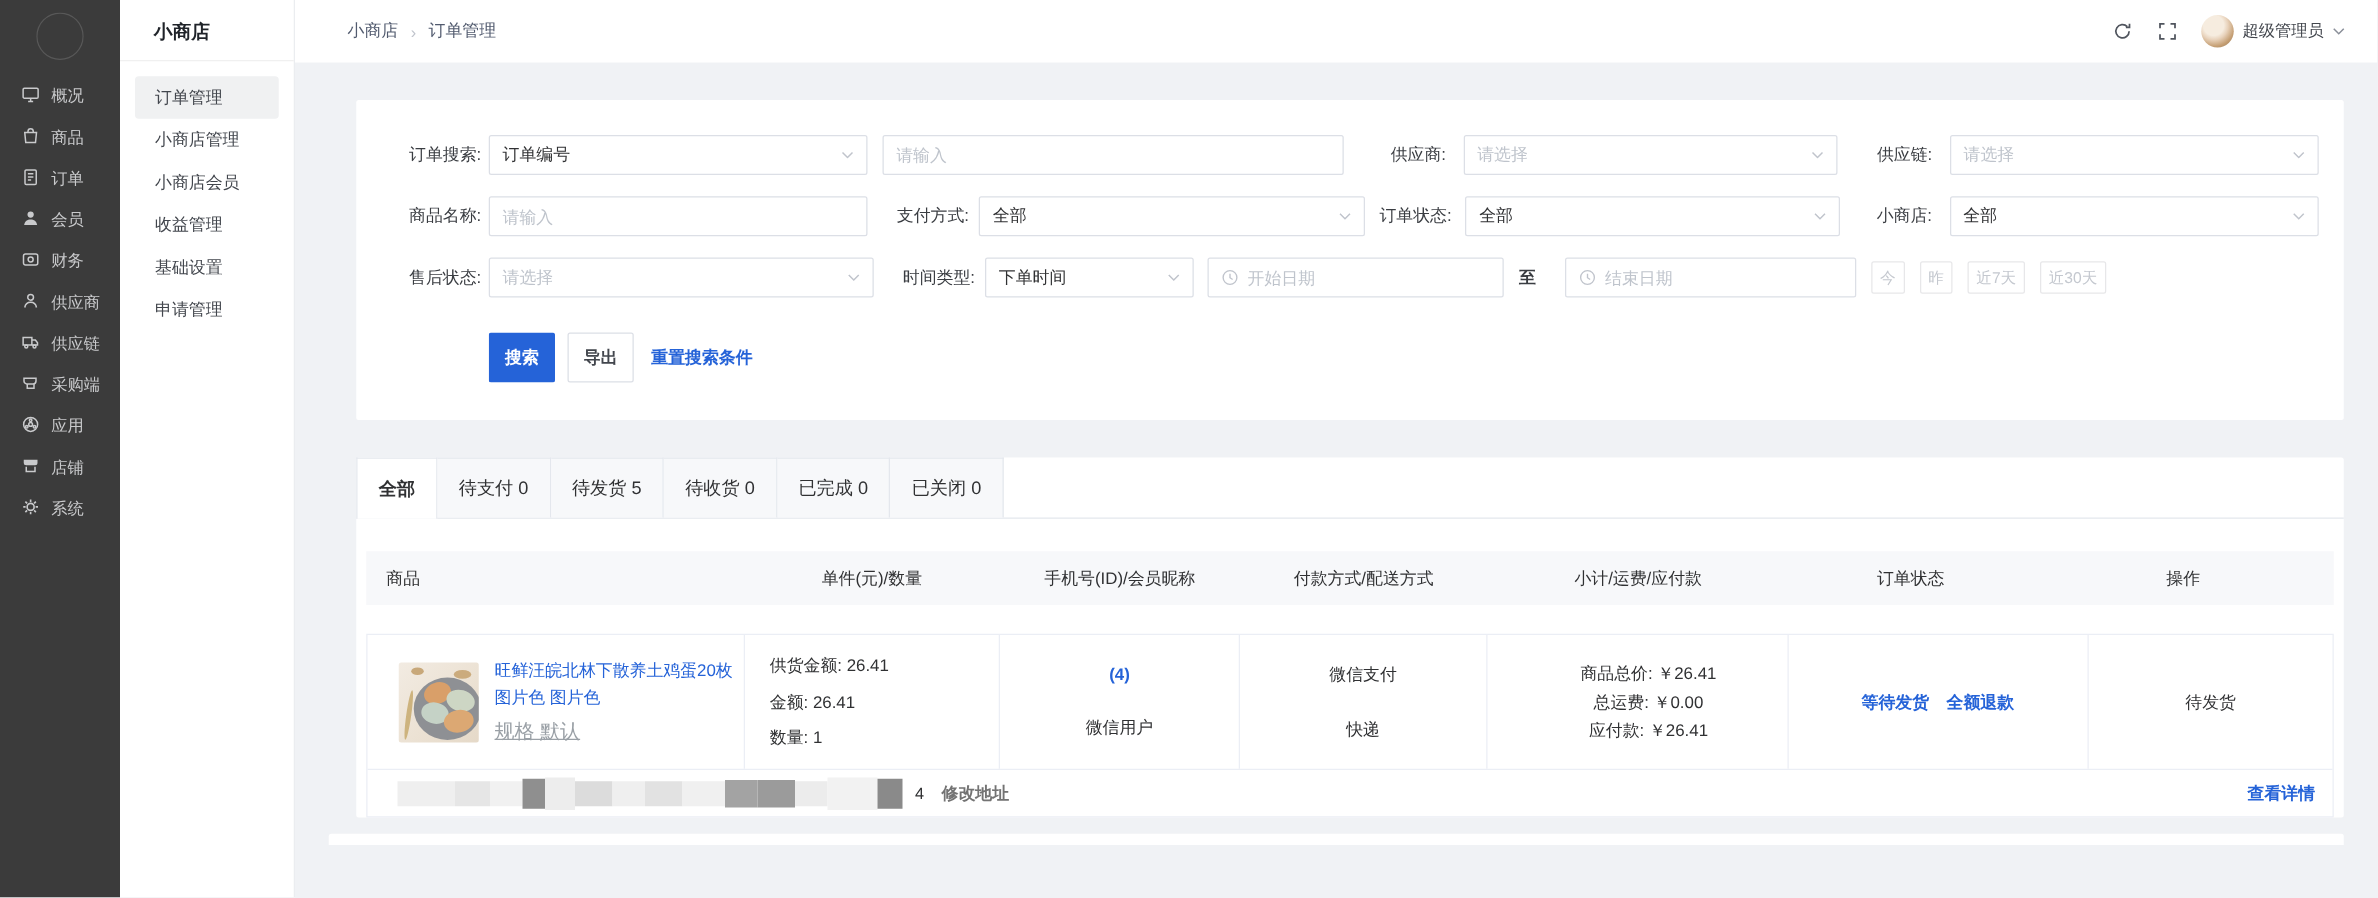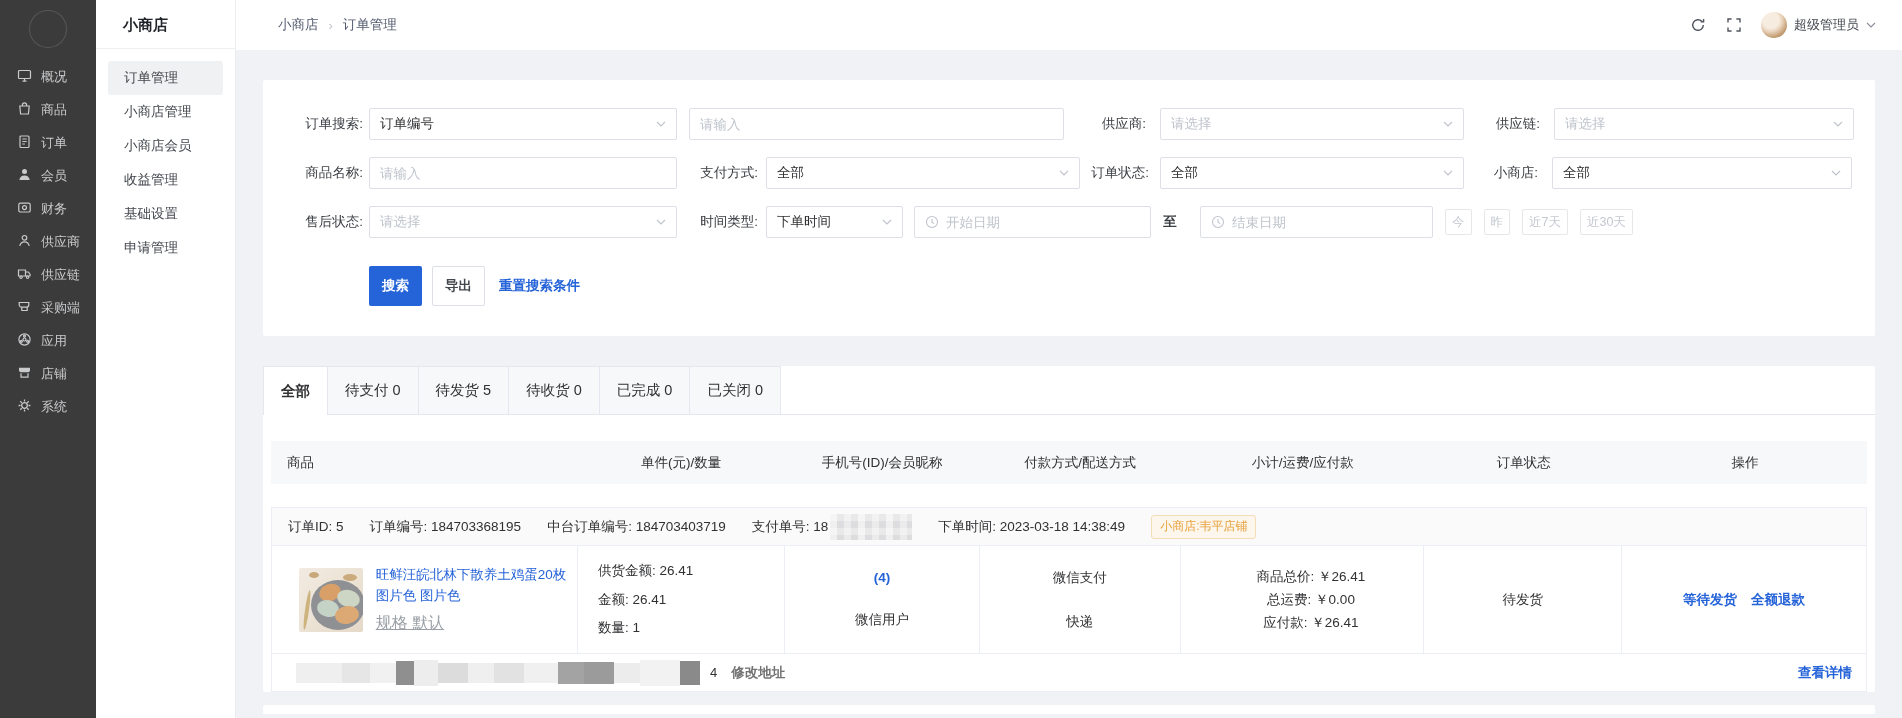--- a/index.html
+++ b/index.html
@@ -35,21 +35,21 @@
   .top-right { display:flex; align-items:center; gap:18px; }
   .tb-icon { width:18px; height:18px; display:flex; align-items:center; justify-content:center; cursor:pointer; }
   .user-chip { display:flex; align-items:center; gap:7px; cursor:pointer; }
   .user-avatar { width:26px; height:26px; border-radius:50%;
     background:radial-gradient(circle at 38% 32%, #f6ecdf 0 34%, #e8d2bb 48%, #c59f74 70%, #8d6e4f 100%); }
   .user-name { font-size:13px; color:#42464d; }
 
   .content { flex:1; padding:30px 27px 0; }
 
   
-  .card { background:#fff; border-radius:2px; }
+  .card { background:#fff; border-radius:2px;margin-left:22px; }
   .filter-card { padding:28px 20px 30px; margin-bottom:30px; }
   .f-row { display:flex; align-items:center; margin-bottom:17px; }
   .f-row:last-child { margin-bottom:0; }
   .f-label { font-size:13.5px; color:#3a3d42; text-align:right; flex-shrink:0; white-space:nowrap; }
   .w80{width:80px;} .w70{width:70px;} .w69{width:69px;} .w66{width:66px;}
   .ctl { height:32px; border:1px solid #dcdfe6; border-radius:2px; background:#fff;
     display:flex; align-items:center; padding:0 10px; font-size:13.5px; color:#303133;gap:32px; }
   .select { justify-content:space-between; cursor:pointer; }
   .ph { color:#bfc4cc; }
   .chev { width:10px; height:6px; flex-shrink:0; }
@@ -325,21 +325,21 @@
 
         <div class="f-row">
           <span class="f-label w80">售后状态:</span>
           <div class="ctl select" style="width:308px; margin-left:6px;">
             <span class="ph">请选择</span>
             <svg class="chev" viewBox="0 0 10 6">
                 <path d="M1 1l4 4 4-4" fill="none" stroke="#c0c4cc" stroke-width="1.2"></path>
               </svg>
           </div>
           <span class="f-label w69" style="margin-left:12px;">时间类型:</span>
-          <div class="ctl select" style="width:137px; margin-left:8px;">
+          <div class="ctl select" style="width:167px; margin-left:8px;">
             <span>下单时间</span>
             <svg class="chev" viewBox="0 0 10 6">
                 <path d="M1 1l4 4 4-4" fill="none" stroke="#c0c4cc" stroke-width="1.2"></path>
               </svg>
           </div>
           <div class="ctl date-ctl" style="width:237px; margin-left:11px;">
             <svg width="14" height="14" viewBox="0 0 14 14">
                 <circle cx="7" cy="7" r="5.5" fill="none" stroke="#c0c4cc" stroke-width="1.1"></circle>
                 <path d="M7 4v3.2l2.1 1.4" fill="none" stroke="#c0c4cc" stroke-width="1.1"></path>
               </svg>
@@ -380,28 +380,20 @@
           <span class="th c1">商品</span>
           <span class="th c2">单件(元)/数量</span>
           <span class="th c3">手机号(ID)/会员昵称</span>
           <span class="th c4">付款方式/配送方式</span>
           <span class="th c5">小计/运费/应付款</span>
           <span class="th c6">订单状态</span>
           <span class="th c7">操作</span>
         </div>
 
         <div class="order-box">
-          <div class="order-meta">
-            <span>订单ID: 5</span>
-            <span>订单编号: 184703368195</span>
-            <span>中台订单编号: 184703403719</span>
-            <span><span>支付单号: 18</span><span class="blur-chip"></span></span>
-            <span>下单时间: 2023-03-18 14:38:49</span>
-            <span class="shop-tag">小商店:韦平店铺</span>
-          </div>
 
           <div class="prod-row">
             <div class="cell c1 goods-cell">
               <div class="thumb">
                 <i class="bowl"></i>
                   <i class="egg1"></i>
                   <i class="egg2"></i>
                   <i class="egg3"></i>
                   <i class="egg4"></i>
                   <i class="wheat"></i>
@@ -427,26 +419,26 @@
             </div>
             <div class="cell c4 center gap26">
               <span>微信支付</span>
               <span>快递</span>
             </div>
             <div class="cell c5 money-cell">
               <div>商品总价: ￥26.41</div>
               <div>总运费: ￥0.00</div>
               <div>应付款: ￥26.41</div>
             </div>
-            <div class="cell c6 center">
-              <span>待发货</span>
-            </div>
             <div class="cell c7 ops-cell">
               <span class="op-link">等待发货</span>
               <span class="op-link">全额退款</span>
+            </div>
+            <div class="cell c6 center">
+              <span>待发货</span>
             </div>
           </div>
 
           <div class="order-foot">
             <span class="mosaic">
               <b style="width:46px;background:#efefef;"></b>
                 <b style="width:28px;background:#e6e6e6;"></b>
               <b style="width:26px;background:#f1f1f1;"></b>
                 <b style="width:18px;background:#8f8f8f;height:24px;"></b>
               <b style="width:24px;background:#ededed;height:26px;"></b>

